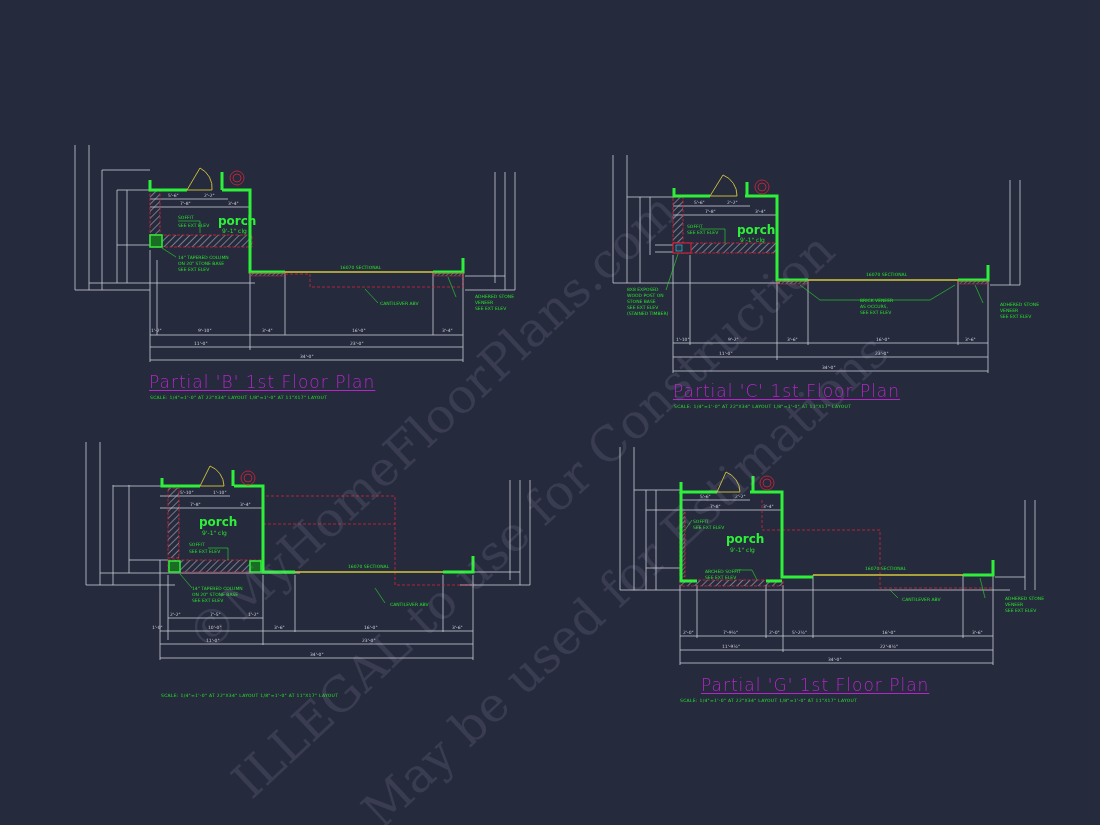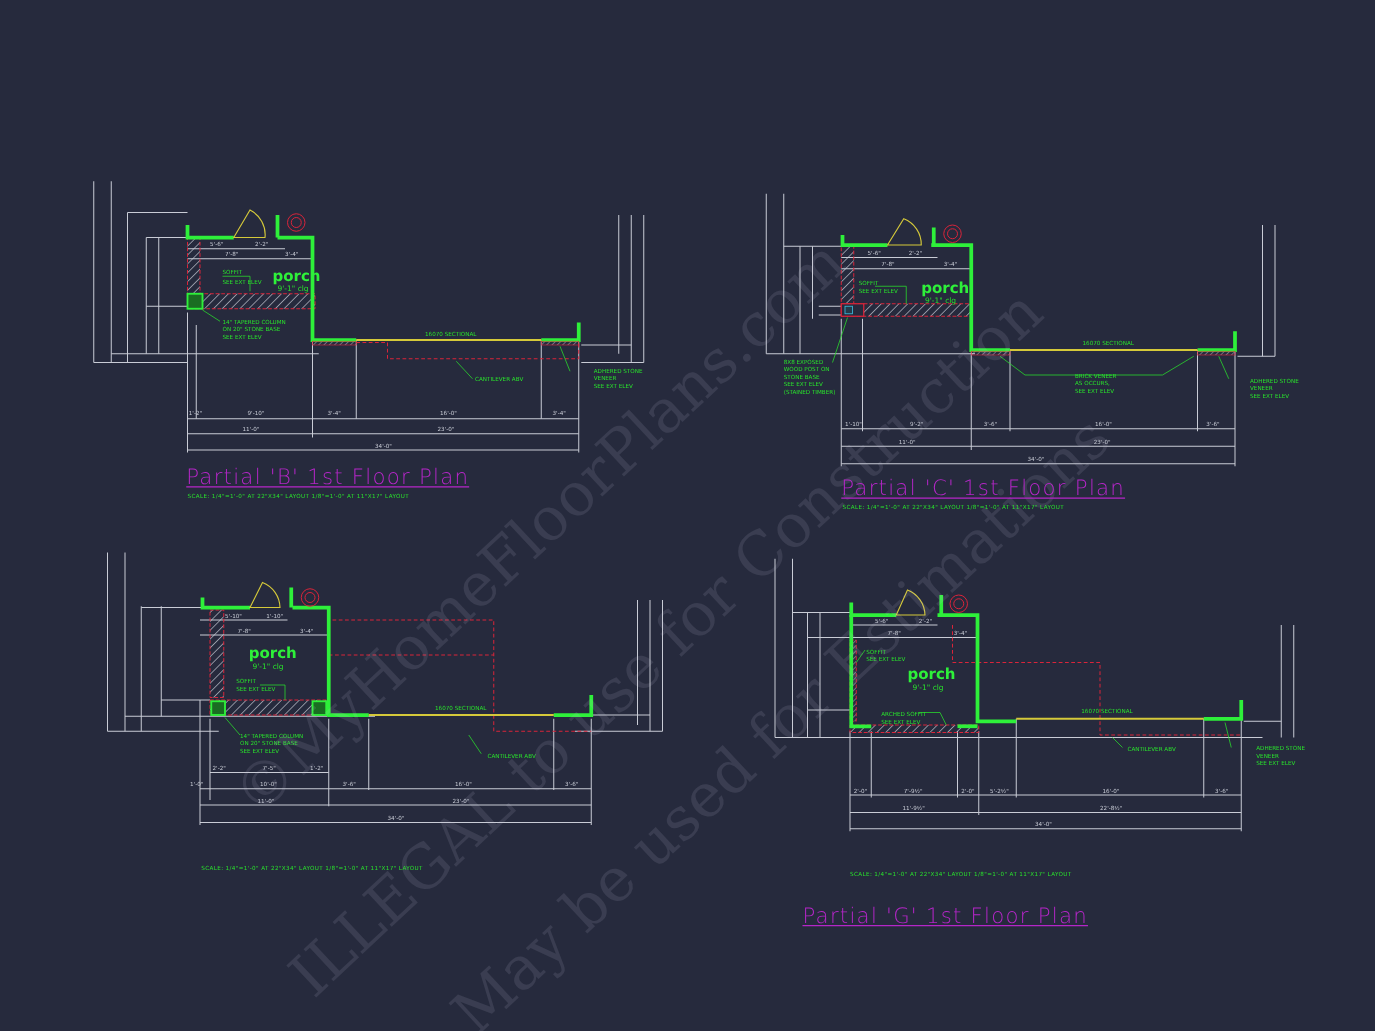--- a/index.html
+++ b/index.html
@@ -359,15 +359,15 @@
 
   
   <div class="plan-title" style="left:149px; top:372px;">Partial 'B' 1st Floor Plan</div>
   <div class="plan-scale" style="left:150px; top:395px;">SCALE: 1/4"=1'-0" AT 22"X34" LAYOUT    1/8"=1'-0" AT 11"X17" LAYOUT</div>
 
   <div class="plan-title" style="left:673px; top:381px;">Partial 'C' 1st Floor Plan</div>
   <div class="plan-scale" style="left:674px; top:404px;">SCALE: 1/4"=1'-0" AT 22"X34" LAYOUT    1/8"=1'-0" AT 11"X17" LAYOUT</div>
 
   <div class="plan-scale" style="left:161px; top:693px;">SCALE: 1/4"=1'-0" AT 22"X34" LAYOUT    1/8"=1'-0" AT 11"X17" LAYOUT</div>
 
-  <div class="plan-title" style="left:642px; top:675px;margin-top:48px;">Partial 'G' 1st Floor Plan</div>
+  <div class="plan-title" style="left:701px; top:675px;">Partial 'G' 1st Floor Plan</div>
   <div class="plan-scale" style="left:680px; top:698px;">SCALE: 1/4"=1'-0" AT 22"X34" LAYOUT    1/8"=1'-0" AT 11"X17" LAYOUT</div>
 </div>
 
 </body></html>

